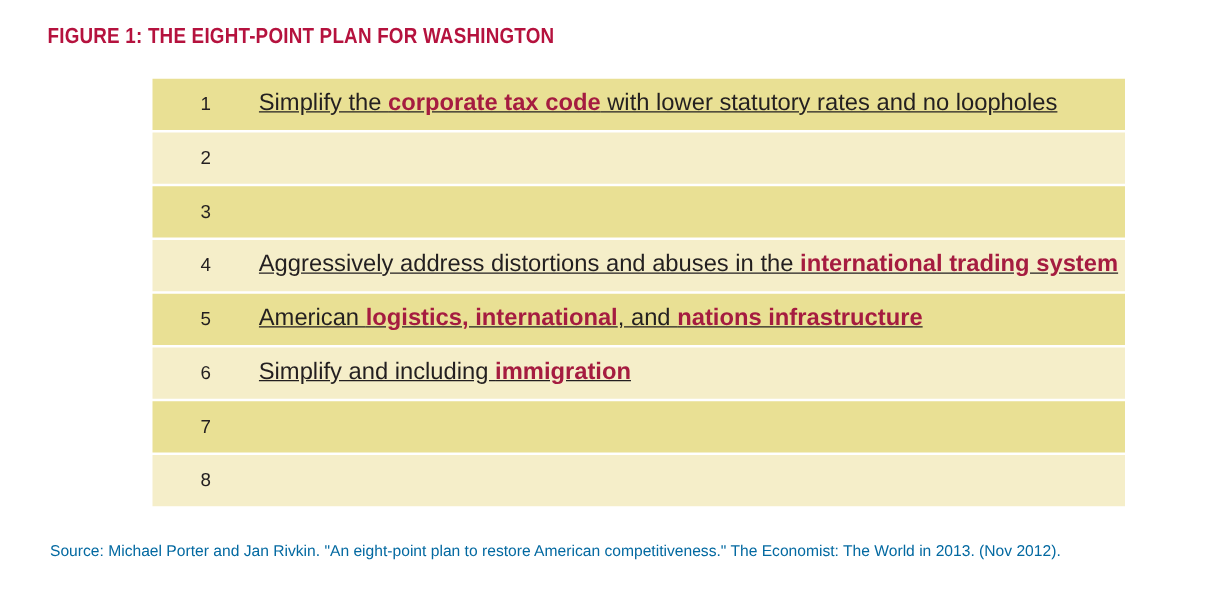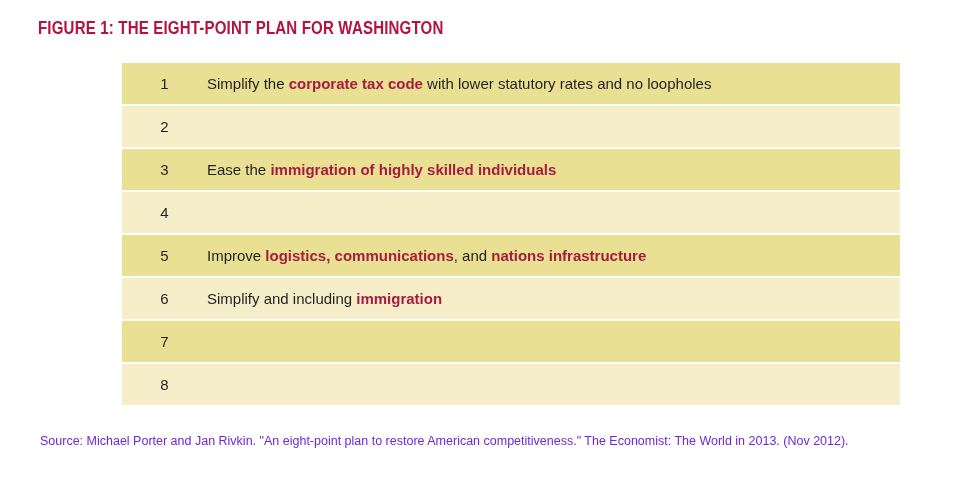--- a/index.html
+++ b/index.html
@@ -56,39 +56,40 @@
   .row-num {
     width: 85px;
     flex: 0 0 85px;
     text-align: center;
     font-size: 15px;
     color: #231f20;
     font-family: "Liberation Sans", sans-serif;
   }
   .row-text {
     flex: 1 1 auto;
-    font-size: 15px;
+    font-size: 19px;
     color: #231f20;
     line-height: 1.2;
     padding-right: 22px;
     white-space: nowrap;
     overflow: hidden;
+    text-decoration: underline;
   }
   .row-text .hl {
     color: #a51c40;
     font-weight: bold;
   }
   .source-note {
     position: absolute;
     left: 40px;
     top: 432px;
     width: 905px;
     font-size: 12.5px;
     line-height: 1.45;
-    color: #6d28d9;
+    color: #0369a1;
     font-family: "Liberation Sans", sans-serif;
   }
 </style>
 </head>
 <body>
 
 <div class="figure-wrap">
 
   <div class="figure-title">Figure 1: The Eight-Point Plan for Washington</div>
 
@@ -96,28 +97,28 @@
 
   <div class="plan-row alt">
         <div class="row-num">1</div>
         <div class="row-text"><span>Simplify the </span><span class="hl">corporate tax code</span><span> with lower statutory rates and no loopholes</span></div>
       </div>
       <div class="plan-row">
         <div class="row-num">2</div>
       </div>
       <div class="plan-row alt">
         <div class="row-num">3</div>
-        <div class="row-text"><span>Ease the </span><span class="hl">immigration of highly skilled individuals</span></div>
       </div>
       <div class="plan-row">
         <div class="row-num">4</div>
+        <div class="row-text"><span>Aggressively address distortions and abuses in the </span><span class="hl">international trading system</span></div>
       </div>
       <div class="plan-row alt">
         <div class="row-num">5</div>
-        <div class="row-text"><span>Improve </span><span class="hl">logistics, communications</span><span>, and </span><span class="hl">nations infrastructure</span></div>
+        <div class="row-text"><span>American </span><span class="hl">logistics, international</span><span>, and </span><span class="hl">nations infrastructure</span></div>
       </div>
       <div class="plan-row">
         <div class="row-num">6</div>
         <div class="row-text"><span>Simplify and including </span><span class="hl">immigration</span></div>
       </div>
       <div class="plan-row alt">
         <div class="row-num">7</div>
       </div>
       <div class="plan-row">
         <div class="row-num">8</div>

